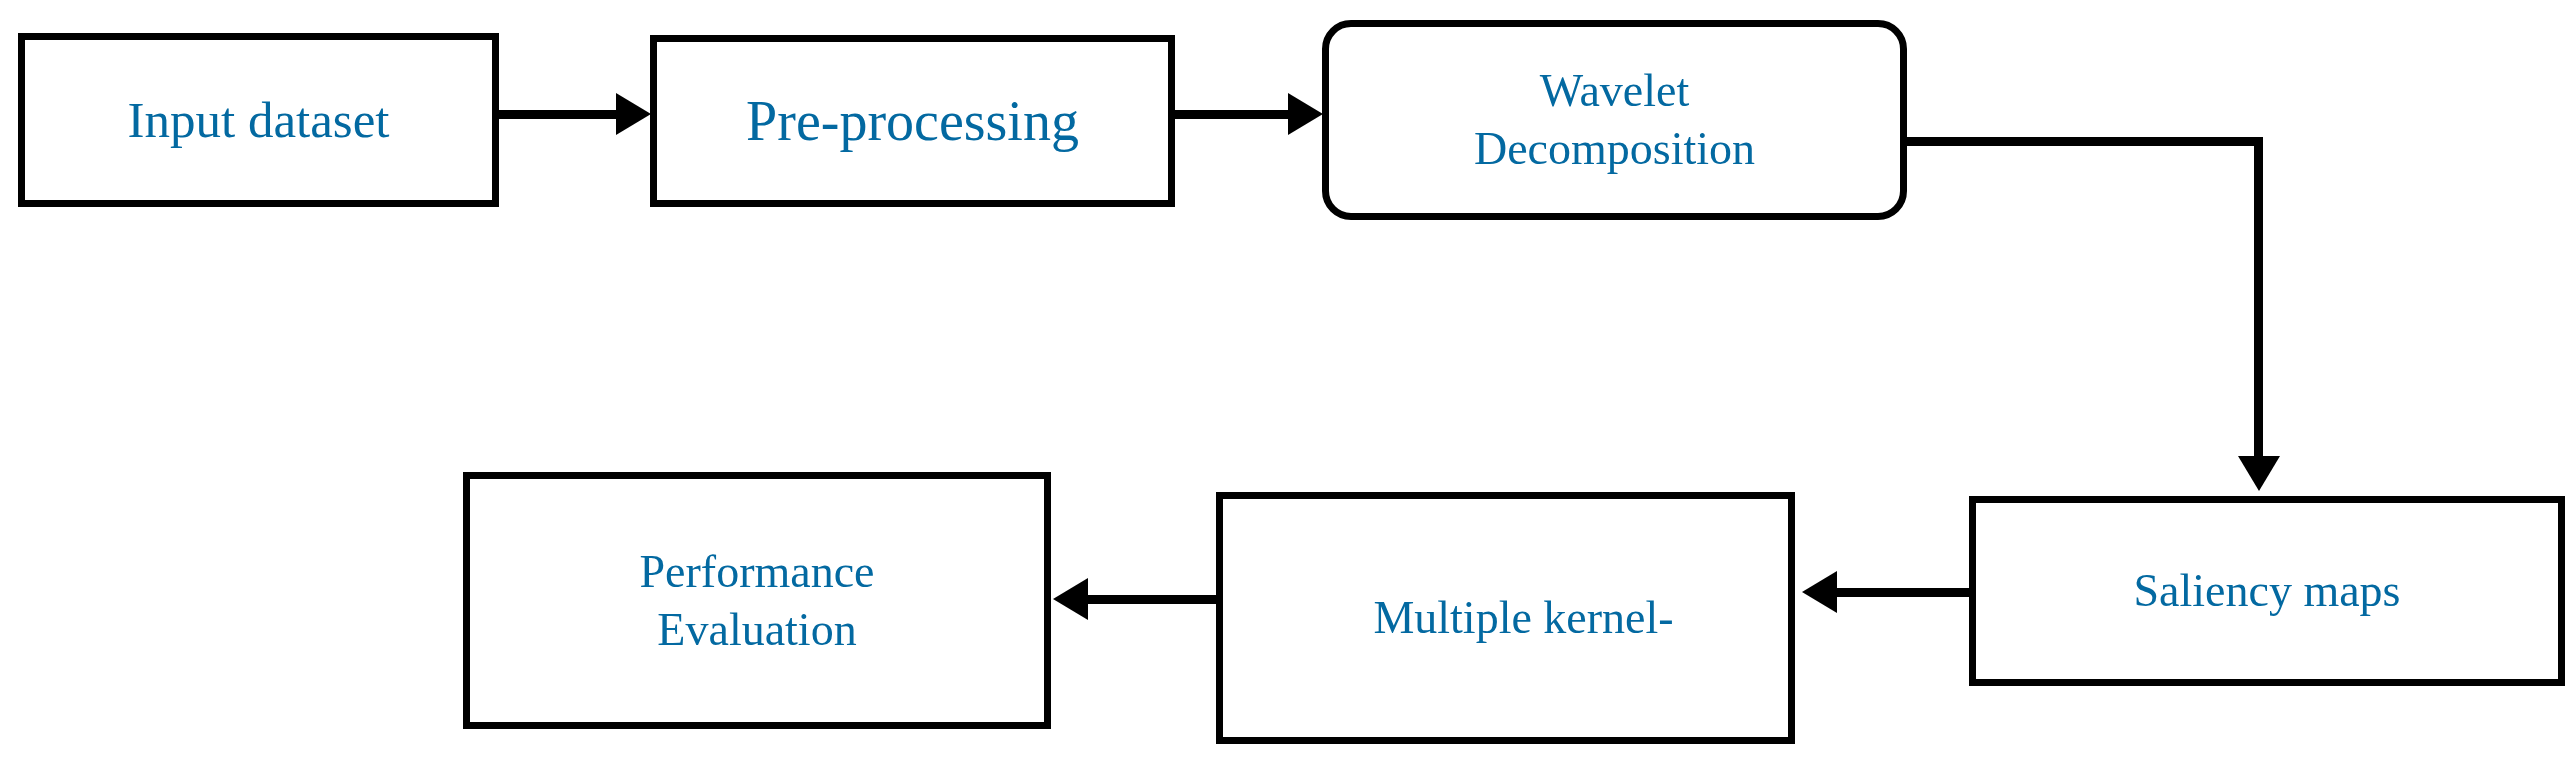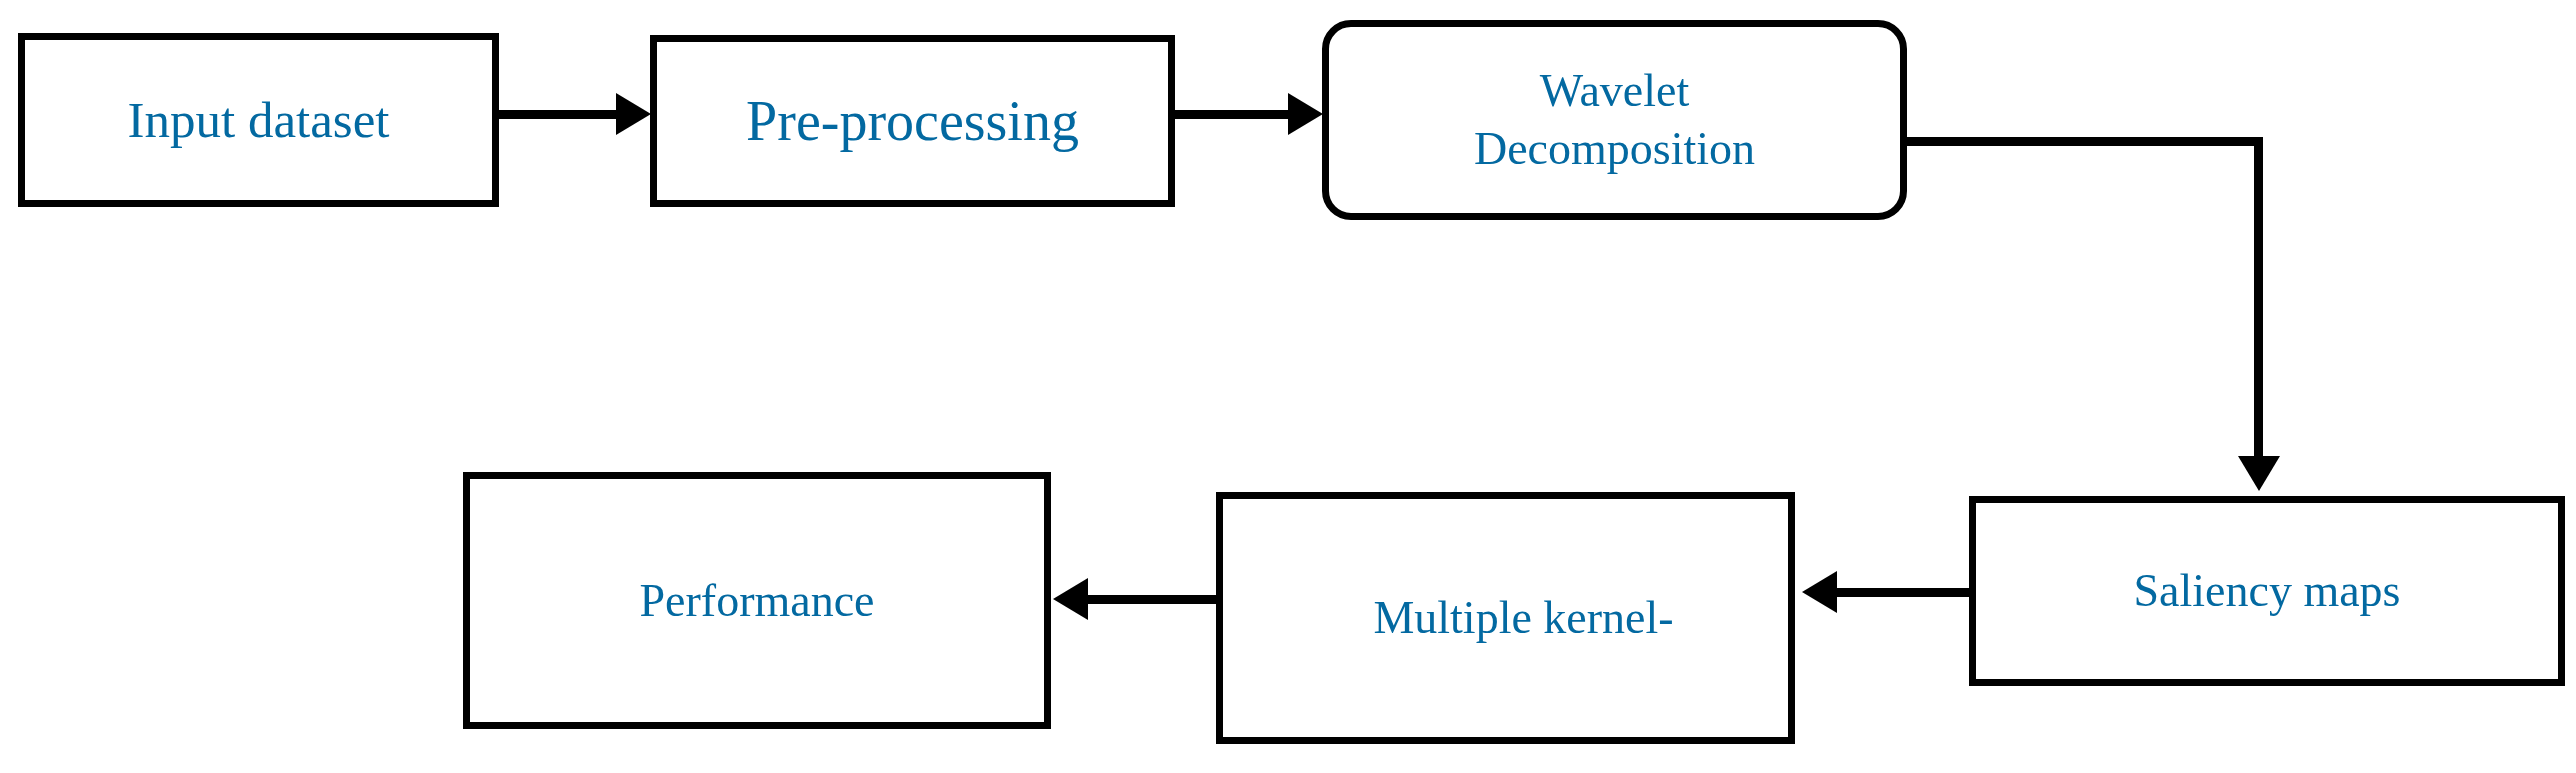--- a/index.html
+++ b/index.html
@@ -125,20 +125,21 @@
     <span class="line">Pre-processing</span>
   </div>
 
   <div class="node two-line" id="node-wavelet-decomposition">
     <span class="line">Wavelet</span>
     <span class="line">Decomposition</span>
   </div>
 
   <div class="node two-line" id="node-performance-evaluation">
     <span class="line">Performance</span>
+    <span class="line">Evaluation</span>
   </div>
 
   <div class="node two-line" id="node-multiple-kernel">
     <span class="line">Multiple kernel-</span>
   </div>
 
   <div class="node" id="node-saliency-maps">
     <span class="line">Saliency maps</span>
   </div>
 

